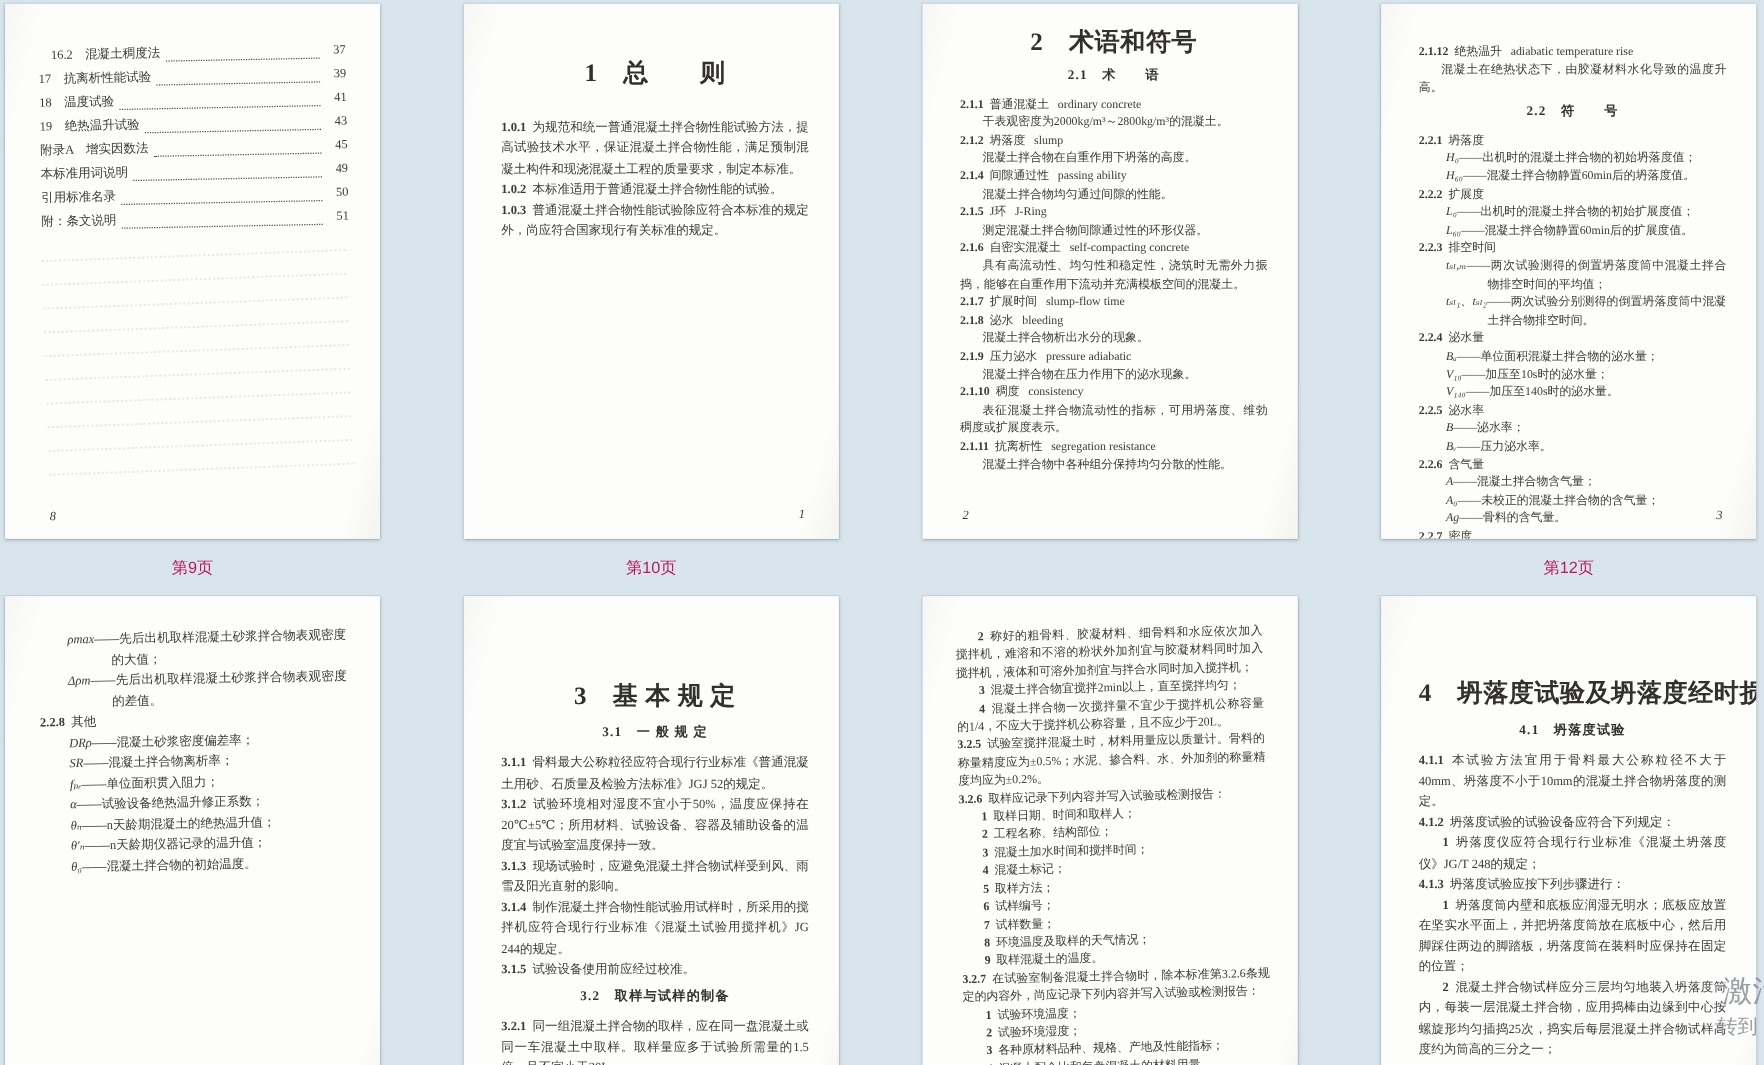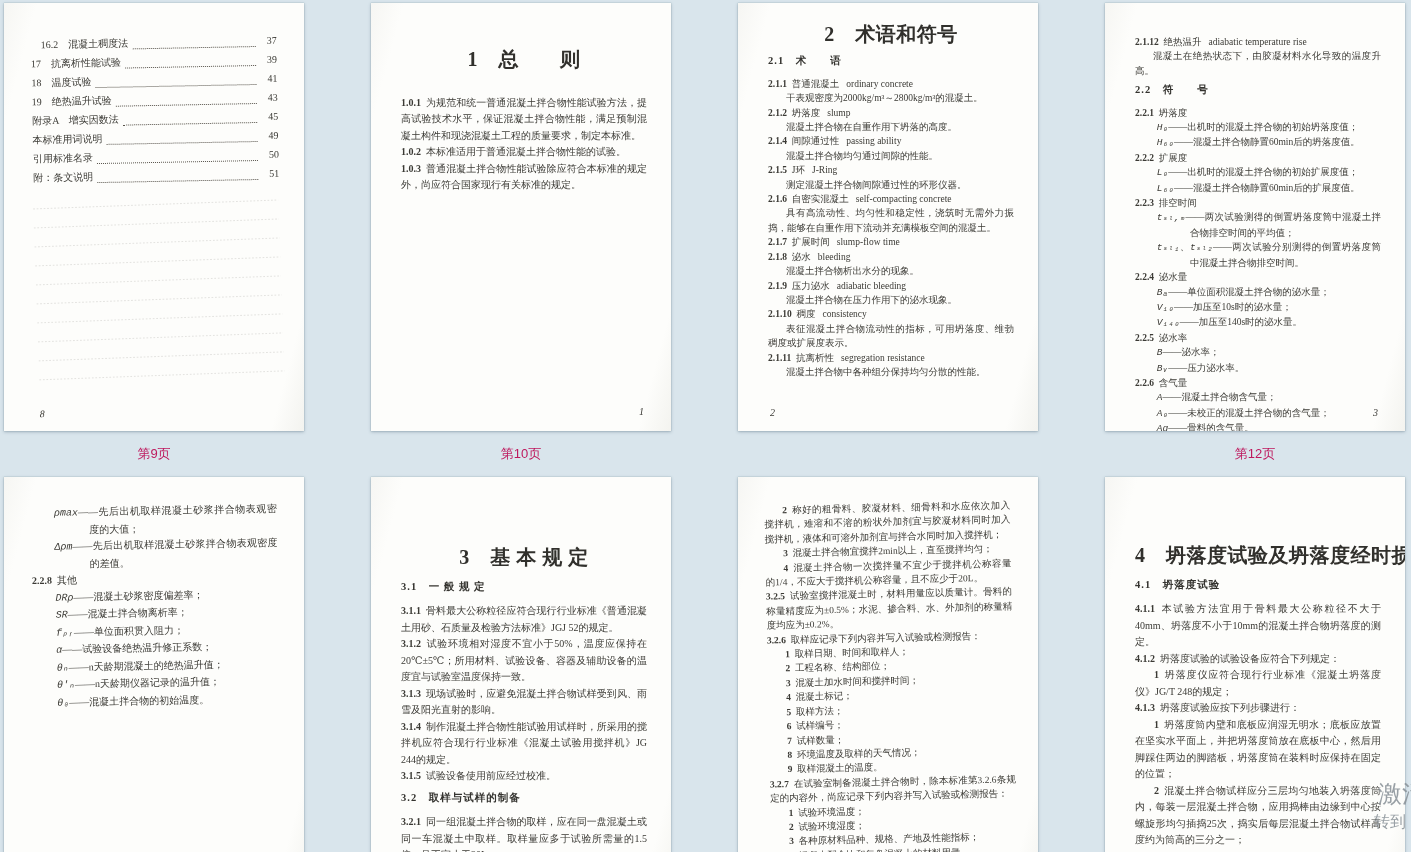--- a/index.html
+++ b/index.html
@@ -29,30 +29,30 @@
     text-align:justify;
   }
   .page-body.dense{font-size:9.5px;line-height:14.4px;}
   .page-body p{margin:0;}
   .h1{
     font-weight:bold;text-align:center;white-space:nowrap;
     font-size:20px;letter-spacing:.5px;color:#31302c;
     margin:0 0 13px 0;
   }
   .h2{
-    font-weight:bold;text-align:left;
+    font-weight:bold;text-align:center;
     font-size:10.5px;letter-spacing:1px;color:#34332f;
     margin:5px 0 8px 0;
   }
   .li{text-indent:1.9em;}
   .term-line{white-space:nowrap;}
   .term-line .en{padding-left:7px;}
   .term-def{text-indent:1.9em;}
   .sym{padding-left:5.8em;text-indent:-3.5em;}
-  .sym i{font-style:italic;font-family:Liberation Mono, monospace;}
+  .sym i{font-style:italic;}
   .symhead{}
   .toc-row{display:flex;align-items:flex-end;line-height:19px;white-space:nowrap;}
   .toc-row.ind{padding-left:10px;}
   .toc-dots{flex:1;margin:0 4px 3.5px 4px;border-bottom:1.4px dotted #56524a;min-width:8px;}
   .toc-page{width:17px;text-align:right;}
   .ghost{
     height:198px;margin-top:10px;opacity:.30;transform:rotate(-1deg);
     background-image:radial-gradient(circle,rgba(95,92,85,.55) .6px,transparent 1px);
     background-size:3.5px 19px;
   }
@@ -165,21 +165,21 @@
             <p class="term-def">具有高流动性、均匀性和稳定性，浇筑时无需外力振捣，能够在自重作用下流动并充满模板空间的混凝土。</p>
           </div>
           <div class="term">
             <div class="term-line"><b>2.1.7</b> 扩展时间<span class="en">slump-flow time</span></div>
           </div>
           <div class="term">
             <div class="term-line"><b>2.1.8</b> 泌水<span class="en">bleeding</span></div>
             <p class="term-def">混凝土拌合物析出水分的现象。</p>
           </div>
           <div class="term">
-            <div class="term-line"><b>2.1.9</b> 压力泌水<span class="en">adiabatic bleeding</span></div>
+            <div class="term-line"><b>2.1.9</b> 压力泌水<span class="en">pressure adiabatic</span></div>
             <p class="term-def">混凝土拌合物在压力作用下的泌水现象。</p>
           </div>
           <div class="term">
             <div class="term-line"><b>2.1.10</b> 稠度<span class="en">consistency</span></div>
             <p class="term-def">表征混凝土拌合物流动性的指标，可用坍落度、维勃稠度或扩展度表示。</p>
           </div>
           <div class="term">
             <div class="term-line"><b>2.1.11</b> 抗离析性<span class="en">segregation resistance</span></div>
             <p class="term-def">混凝土拌合物中各种组分保持均匀分散的性能。</p>
           </div>

